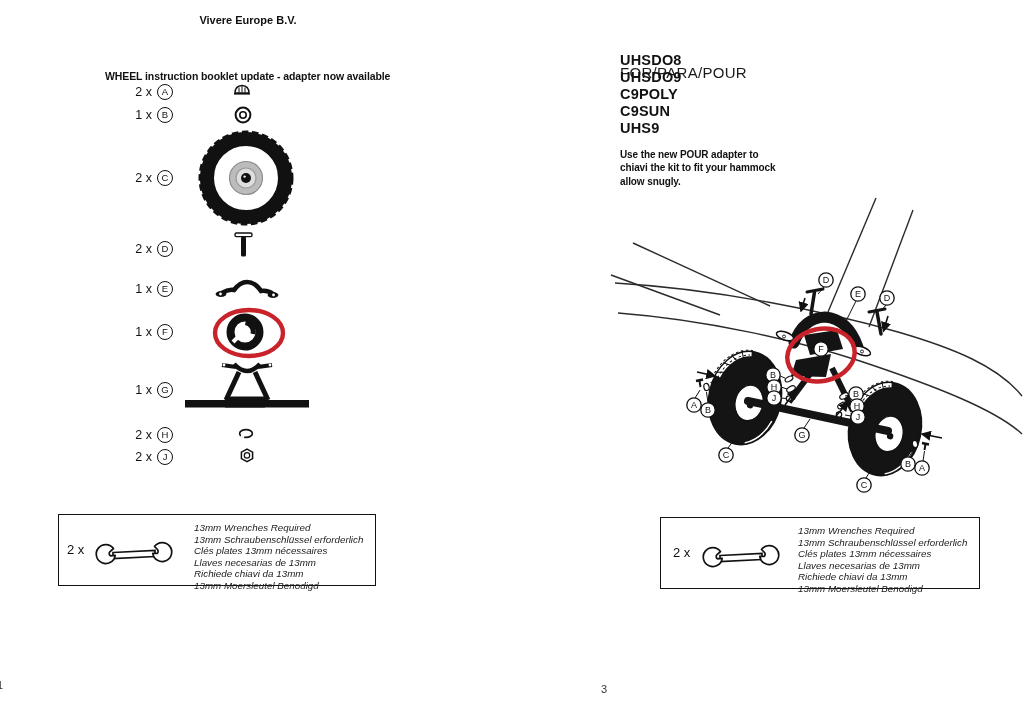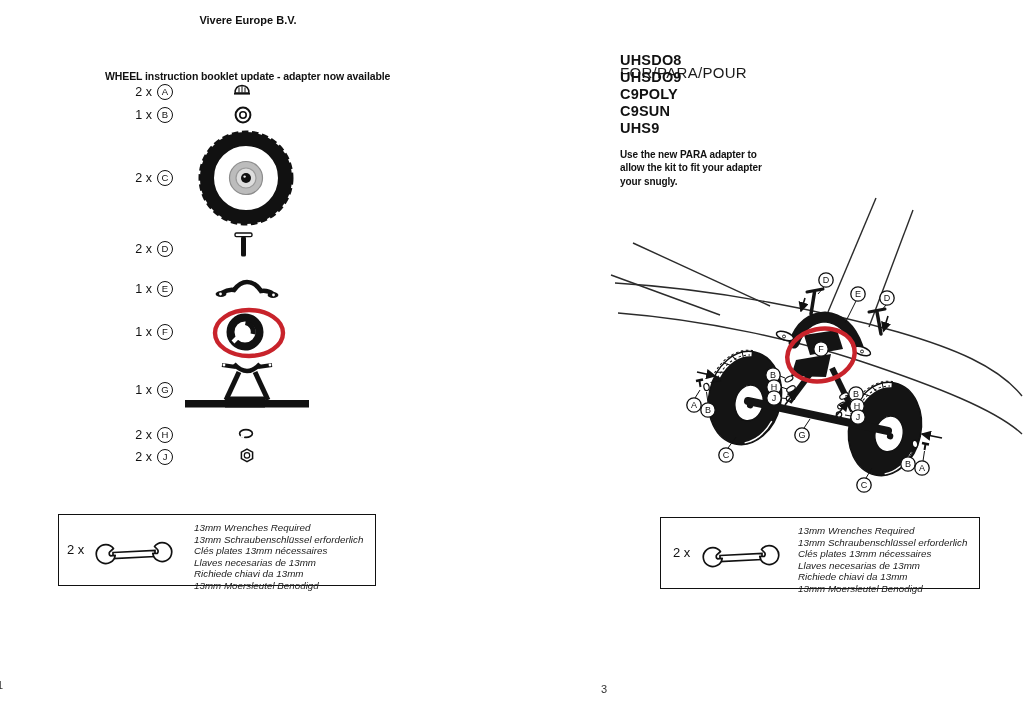--- a/index.html
+++ b/index.html
@@ -150,23 +150,23 @@
 
   <div class="abs for-heading" style="left:620px;top:35px">FOR/PARA/POUR</div>
   <div class="abs" style="left:620px;top:52px">
     <div class="model">UHSDO8</div>
     <div class="model">UHSDO9</div>
     <div class="model">C9POLY</div>
     <div class="model">C9SUN</div>
     <div class="model">UHS9</div>
   </div>
   <div class="abs note" style="left:620px;top:148px">
-    <div>Use the new PARA adapter to</div>
-    <div>allow the kit to fit your adapter</div>
-    <div>your snugly.</div>
+    <div>Use the new POUR adapter to</div>
+    <div>chiavi the kit to fit your hammock</div>
+    <div>allow snugly.</div>
   </div>
 
   <svg id="diagram" class="abs" style="left:598px;top:188px" width="426" height="322" viewBox="0 0 426 322">
     <defs>
       <marker id="ah" viewBox="0 0 10 10" refX="8.5" refY="5" markerWidth="6.5" markerHeight="6.5" orient="auto-start-reverse">
         <path d="M0,0 L10,5 L0,10 Z" fill="#111"></path>
       </marker>
     </defs>
 
     <g stroke="#2b2b2b" stroke-width="1.4" fill="none">

